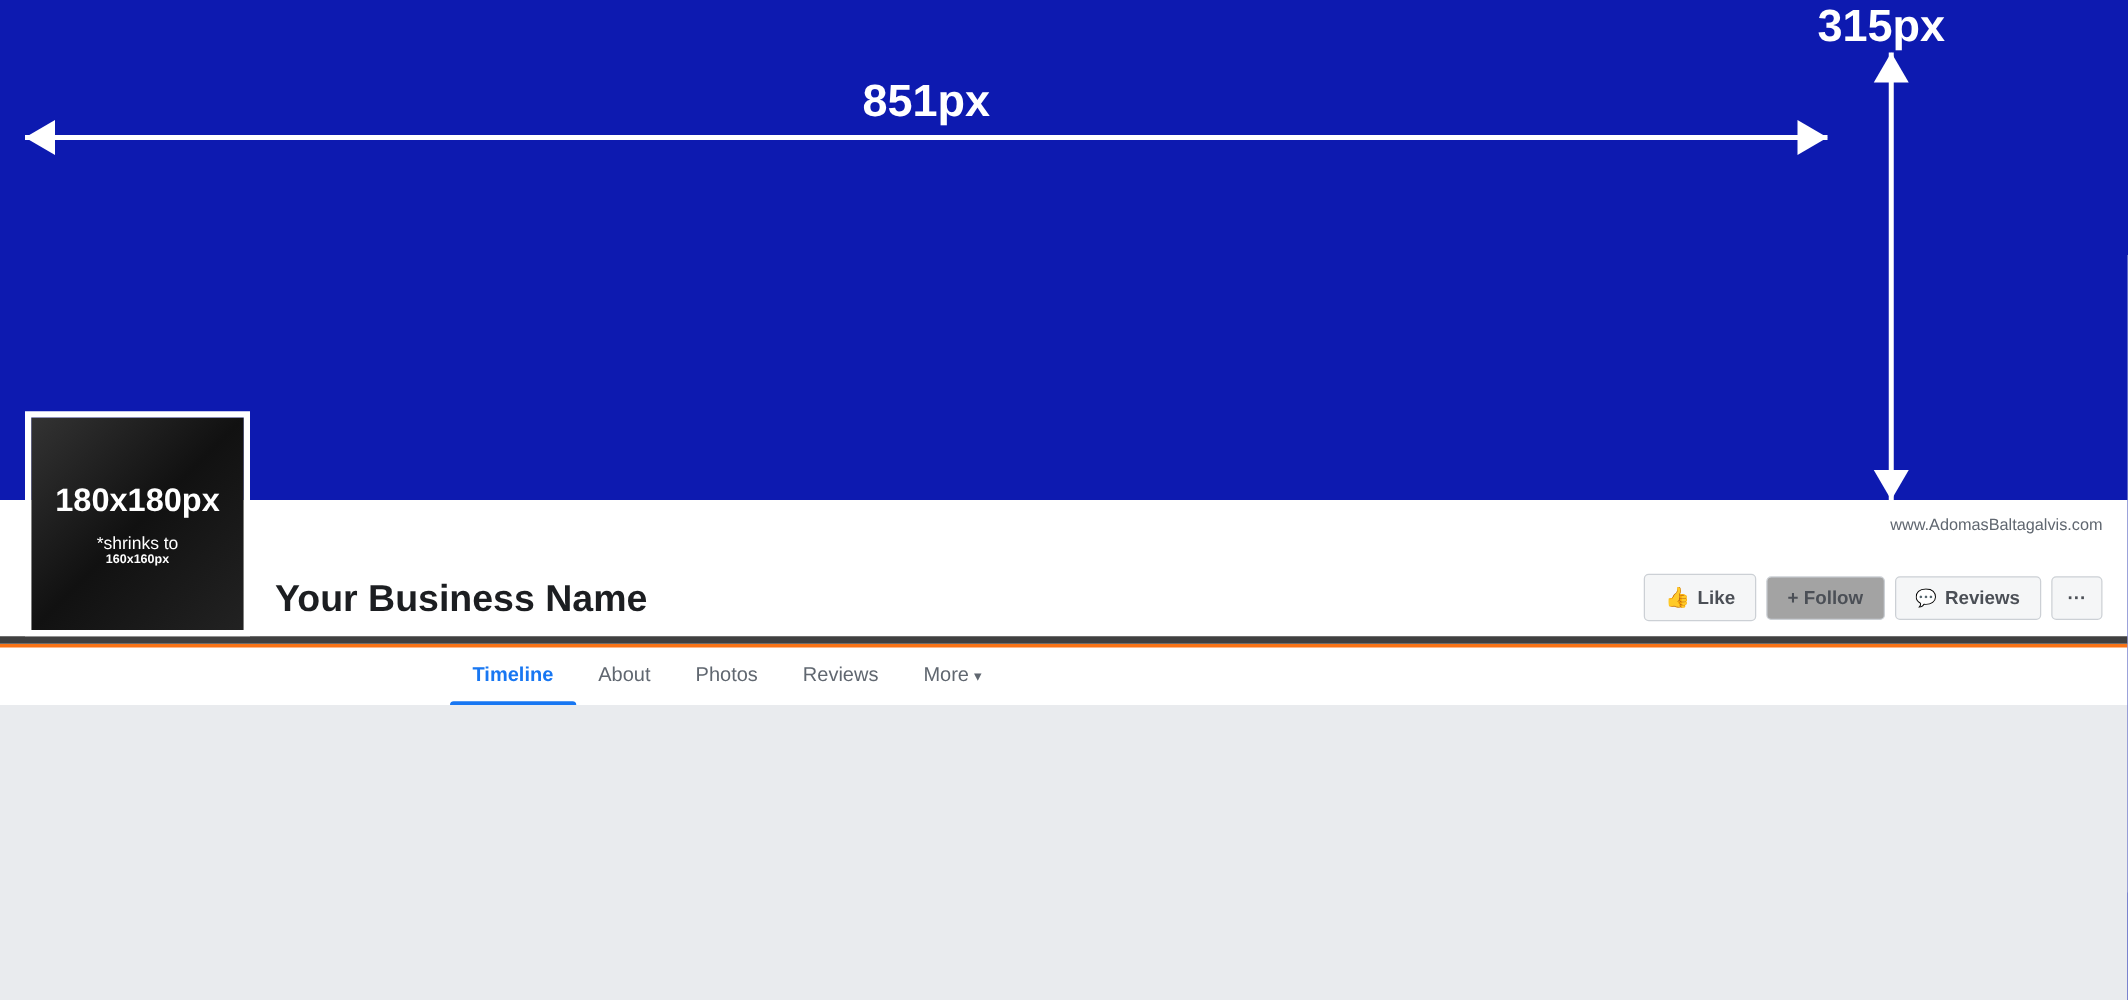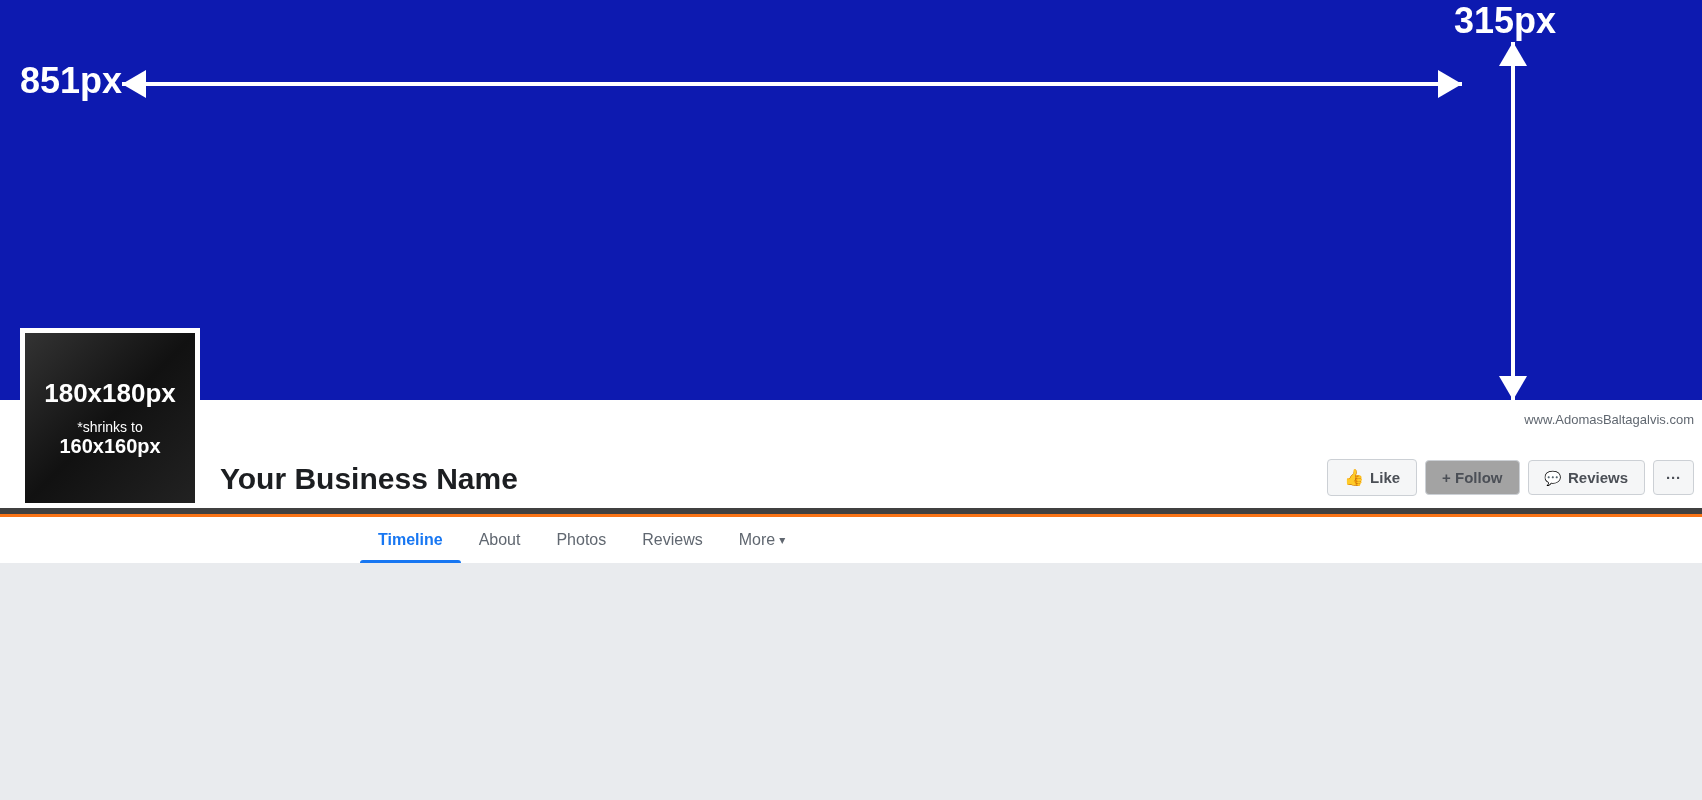--- a/index.html
+++ b/index.html
@@ -19,20 +19,21 @@
       position: relative;
     }
 
     
     .measure-horizontal {
       position: absolute;
       top: 60px;
       left: 20px;
       right: 240px;
       display: flex;
+      flex-direction: column;
       align-items: center;
     }
 
     .measure-label {
       color: white;
       font-size: 36px;
       font-weight: bold;
       margin-bottom: 6px;
     }
 
@@ -148,21 +149,21 @@
 
     .profile-pic-sublabel {
       color: white;
       font-size: 14px;
       margin-top: 10px;
       text-align: center;
     }
 
     .profile-pic-sublabel2 {
       color: white;
-      font-size: 20px;
+      font-size: 10px;
       font-weight: bold;
       text-align: center;
     }
 
     .profile-info {
       flex: 1;
       padding: 12px 20px 12px 20px;
       display: flex;
       flex-direction: column;
     }
@@ -175,21 +176,21 @@
 
     .business-category {
       font-size: 18px;
       color: #606770;
       margin-top: 2px;
     }
 
     .profile-actions {
       display: flex;
       align-items: center;
-      padding: 12px 8px 12px 0;
+      padding: 12px 20px 12px 0;
       gap: 24px;
       flex-direction: column;
       align-items: flex-end;
     }
 
     .website-link {
       font-size: 13px;
       color: #606770;
       margin-bottom: 8px;
     }

